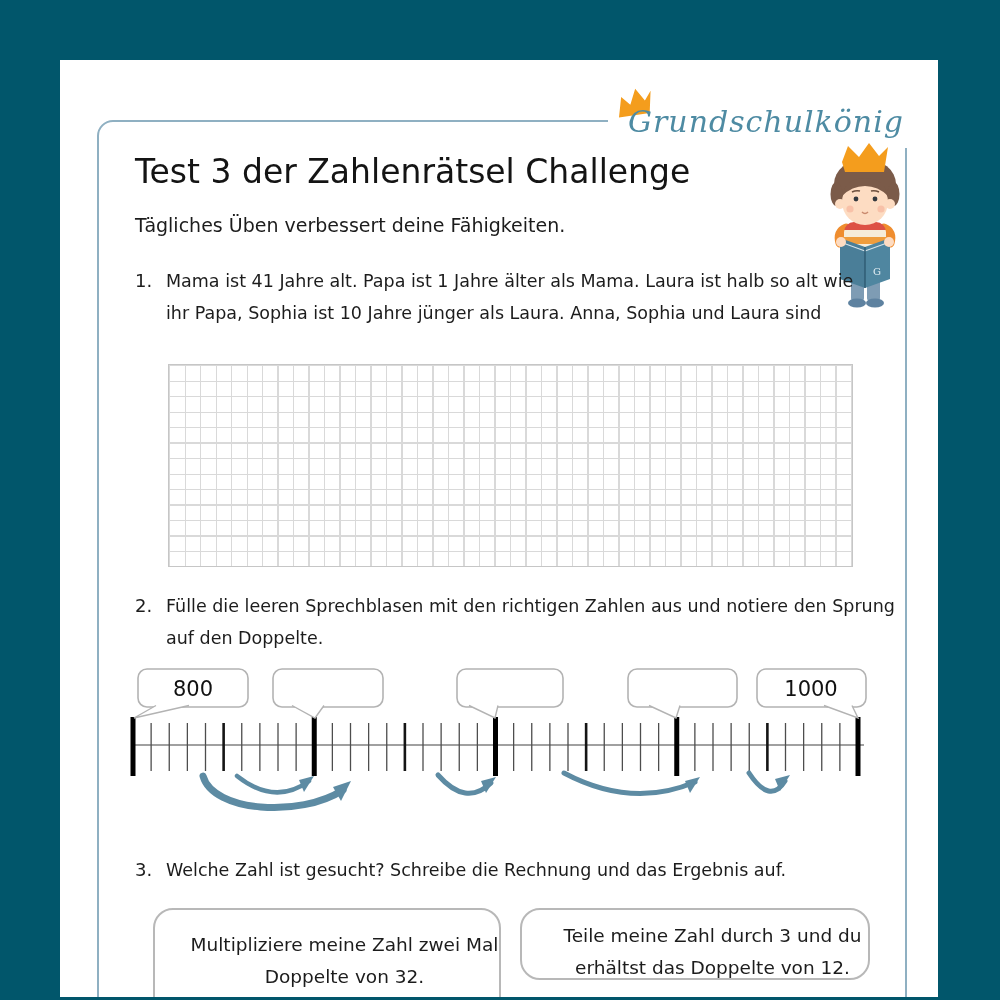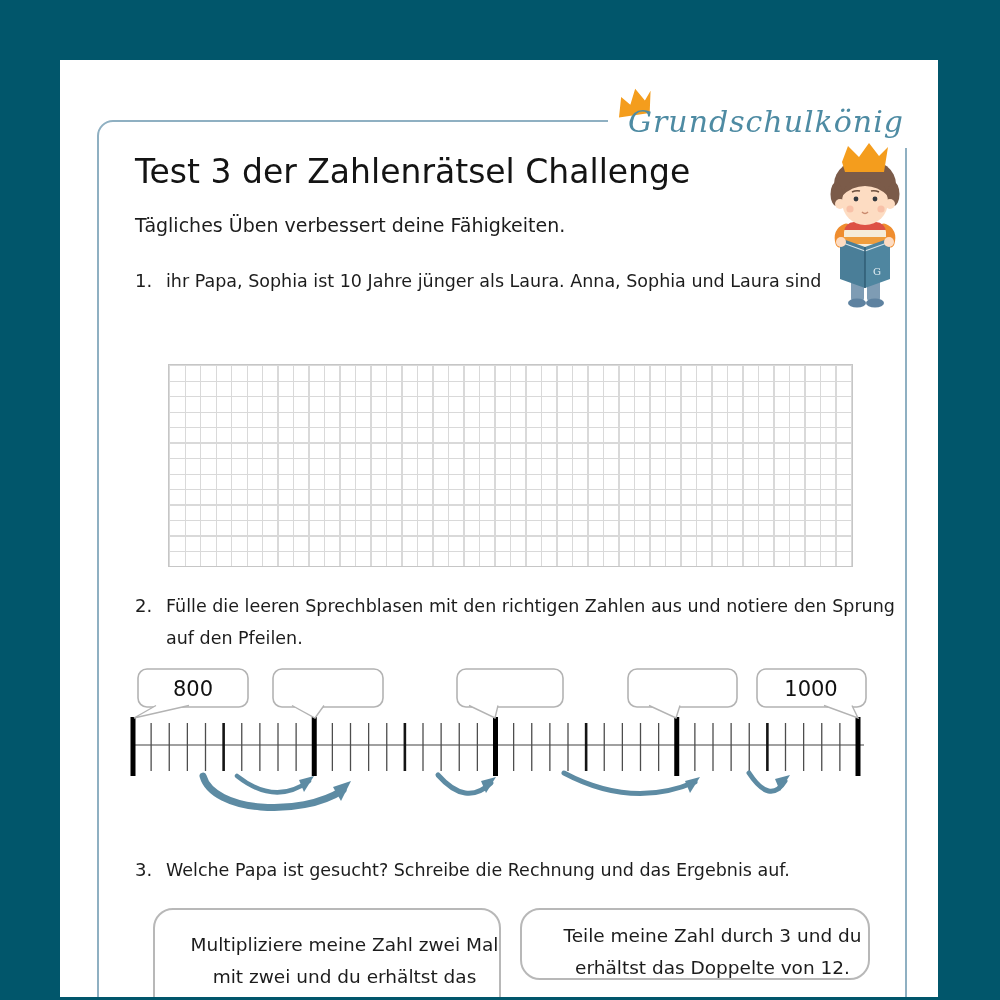--- a/index.html
+++ b/index.html
@@ -95,33 +95,34 @@
     <circle cx="77" cy="100" r="5" fill="#fddcc2"></circle>
   </svg>
 
   <div class="title">Test 3 der Zahlenrätsel Challenge</div>
   <div class="subtitle">Tägliches Üben verbessert deine Fähigkeiten.</div>
 
   <div class="task" style="left:75px;top:205px;">
     <div class="row">
       <div class="num">1.</div>
       <div class="lines">
+        <div>Mama ist 41 Jahre alt. Papa ist 1 Jahre älter als Mama. Laura ist halb so alt wie</div>
         <div>ihr Papa, Sophia ist 10 Jahre jünger als Laura. Anna, Sophia und Laura sind</div>
       </div>
     </div>
   </div>
 
   <div class="grid-area"></div>
 
   <div class="task" style="left:75px;top:530px;">
     <div class="row">
       <div class="num">2.</div>
       <div class="lines">
         <div>Fülle die leeren Sprechblasen mit den richtigen Zahlen aus und notiere den Sprung</div>
-        <div>auf den Pfeilen.</div>
+        <div>auf den Doppelte.</div>
       </div>
     </div>
   </div>
 
   <svg class="numberline" width="745" height="170" viewBox="0 0 745 170">
     <g id="nl-ticks">
         <line x1="6" x2="739" y1="85" y2="85" stroke="#808080" stroke-width="1.4"></line>
         <line x1="8" x2="8" y1="57" y2="116" stroke="#000" stroke-width="5"></line>
         <line x1="26.125" x2="26.125" y1="63" y2="111" stroke="#4d4d4d" stroke-width="1.3"></line>
         <line x1="44.25" x2="44.25" y1="63" y2="111" stroke="#4d4d4d" stroke-width="1.3"></line>
@@ -202,27 +203,26 @@
         <polygon points="575,117 560,121 565,133" fill="#5d8ba3"></polygon>
         <path d="M 624,113 Q 645,145 660,121" stroke="#5d8ba3" stroke-width="5" fill="none" stroke-linecap="round"></path>
         <polygon points="665,115 650,119 655,131" fill="#5d8ba3"></polygon>
       </g>
   </svg>
 
   <div class="task" style="left:75px;top:794px;">
     <div class="row">
       <div class="num">3.</div>
       <div class="lines">
-        <div>Welche Papa ist gesucht? Schreibe die Rechnung und das Ergebnis auf.</div>
+        <div>Welche Zahl ist gesucht? Schreibe die Rechnung und das Ergebnis auf.</div>
       </div>
     </div>
   </div>
 
   <div class="riddle riddle-left">
     <div>Multipliziere meine Zahl zwei Mal</div>
-    <div>mit zwei und du erhältst das</div>
     <div>Doppelte von 32.</div>
   </div>
   <div class="riddle riddle-right">
     <div>Teile meine Zahl durch 3 und du</div>
     <div>erhältst das Doppelte von 12.</div>
   </div>
 </div>
 
 </body></html>

